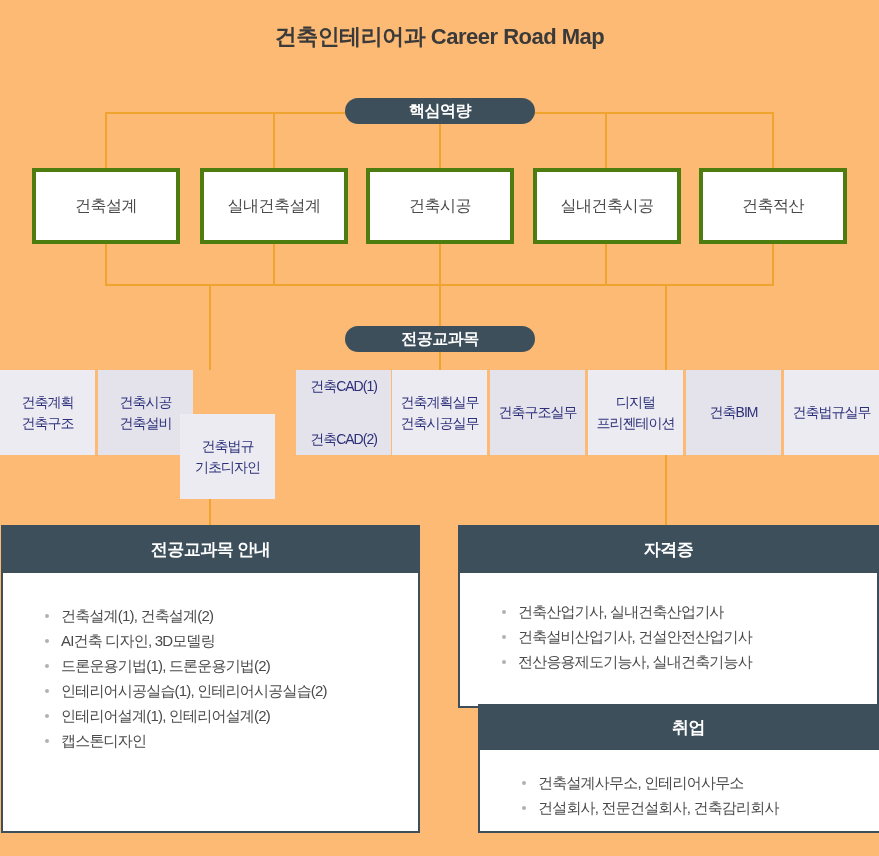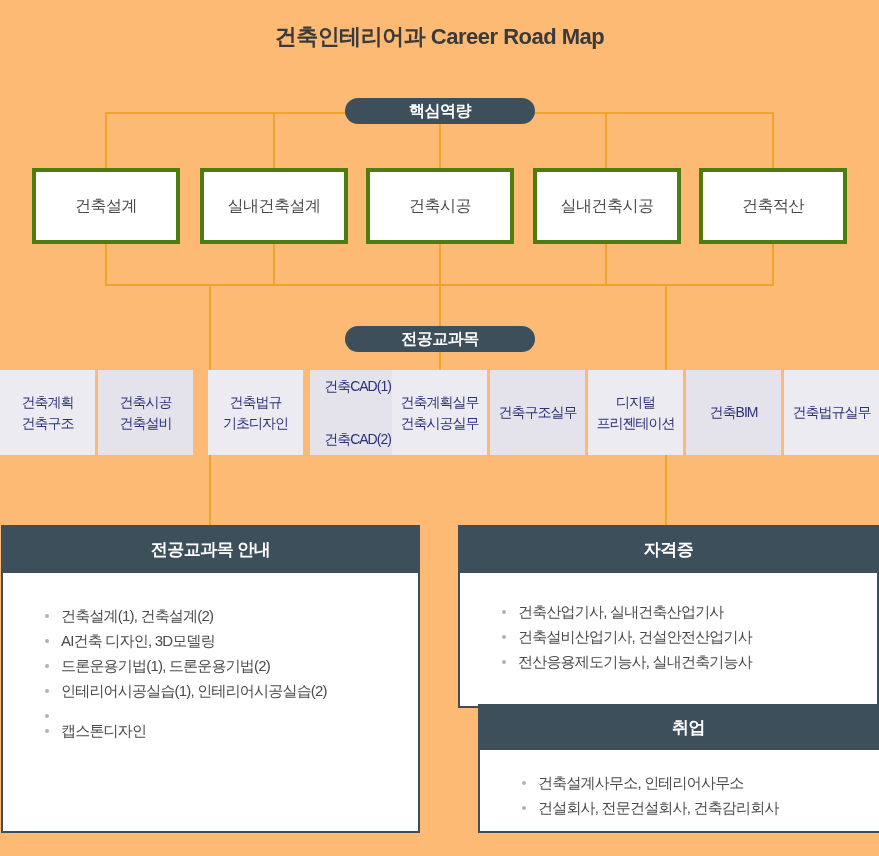--- a/index.html
+++ b/index.html
@@ -111,25 +111,25 @@
   </div>
 
   <div class="course odd" style="left:0px;">
       <span>건축계획</span>
       <span>건축구조</span>
     </div>
   <div class="course even" style="left:98px;">
       <span>건축시공</span>
       <span>건축설비</span>
     </div>
-  <div class="course odd" style="left:208px;">
+  <div class="course odd" style="left:180px;margin-top:44px;">
       <span>건축법규</span>
       <span>기초디자인</span>
     </div>
-  <div class="course even" style="left:310px;gap:32px;">
+  <div class="course even" style="left:296px;gap:32px;">
       <span>건축CAD(1)</span>
       <span>건축CAD(2)</span>
     </div>
   <div class="course odd" style="left:392px;">
       <span>건축계획실무</span>
       <span>건축시공실무</span>
     </div>
   <div class="course even" style="left:490px;">
       <span>건축구조실무</span>
       <span></span>
@@ -162,20 +162,21 @@
         <li>
             <span class="bullet"></span>
             <span>드론운용기법(1), 드론운용기법(2)</span>
           </li>
         <li>
             <span class="bullet"></span>
             <span>인테리어시공실습(1), 인테리어시공실습(2)</span>
           </li>
         <li>
             <span class="bullet"></span>
+            <span>인테리어설계(1), 인테리어설계(2)</span>
           </li>
         <li>
             <span class="bullet"></span>
             <span>캡스톤디자인</span>
           </li>
       </ul>
     </div>
   </div>
 
   <div class="panel" style="left:458px; top:525px; width:421px;">

